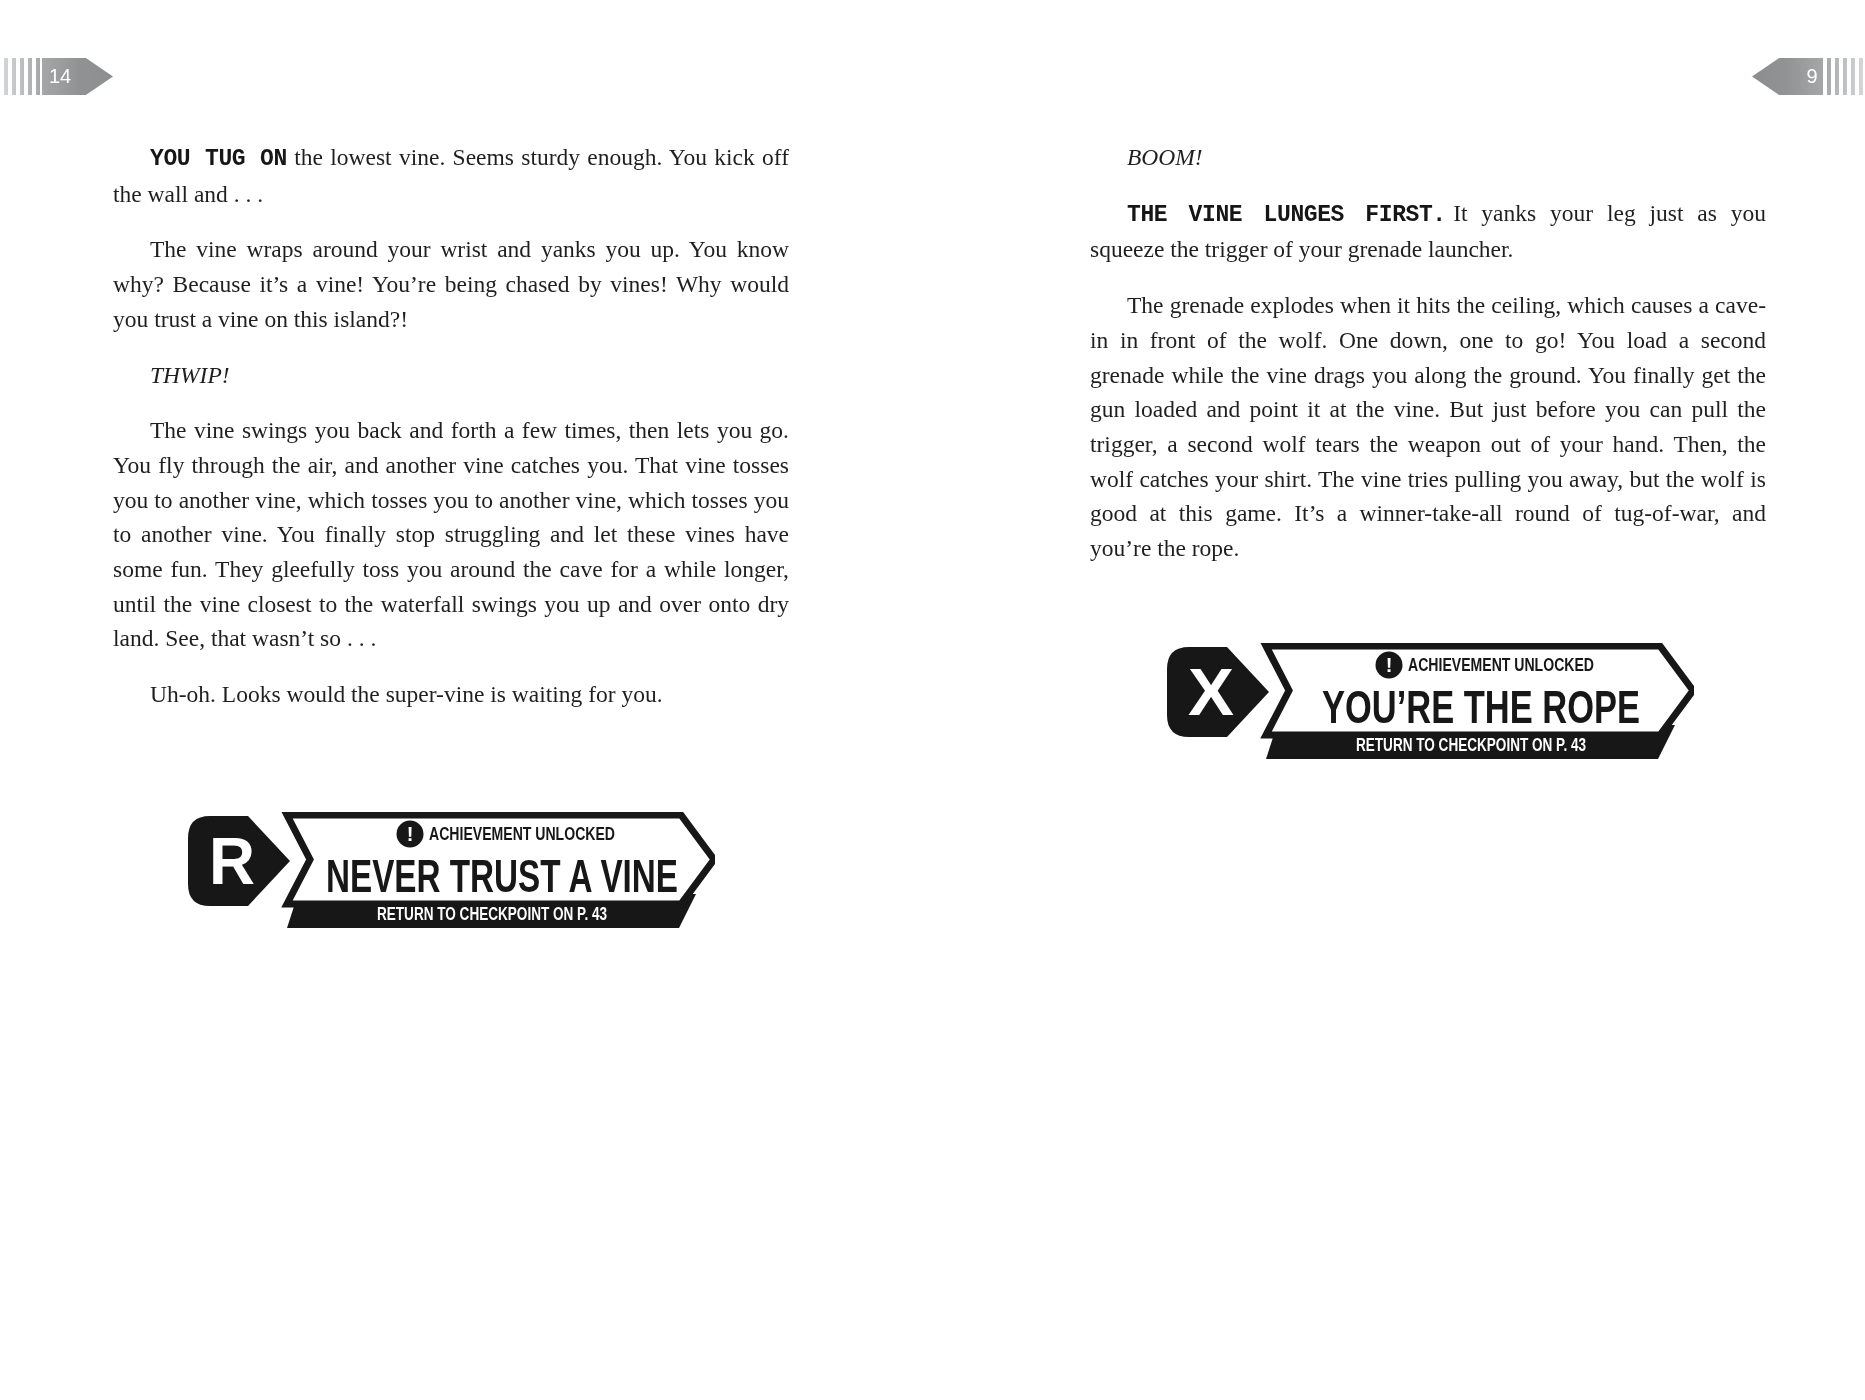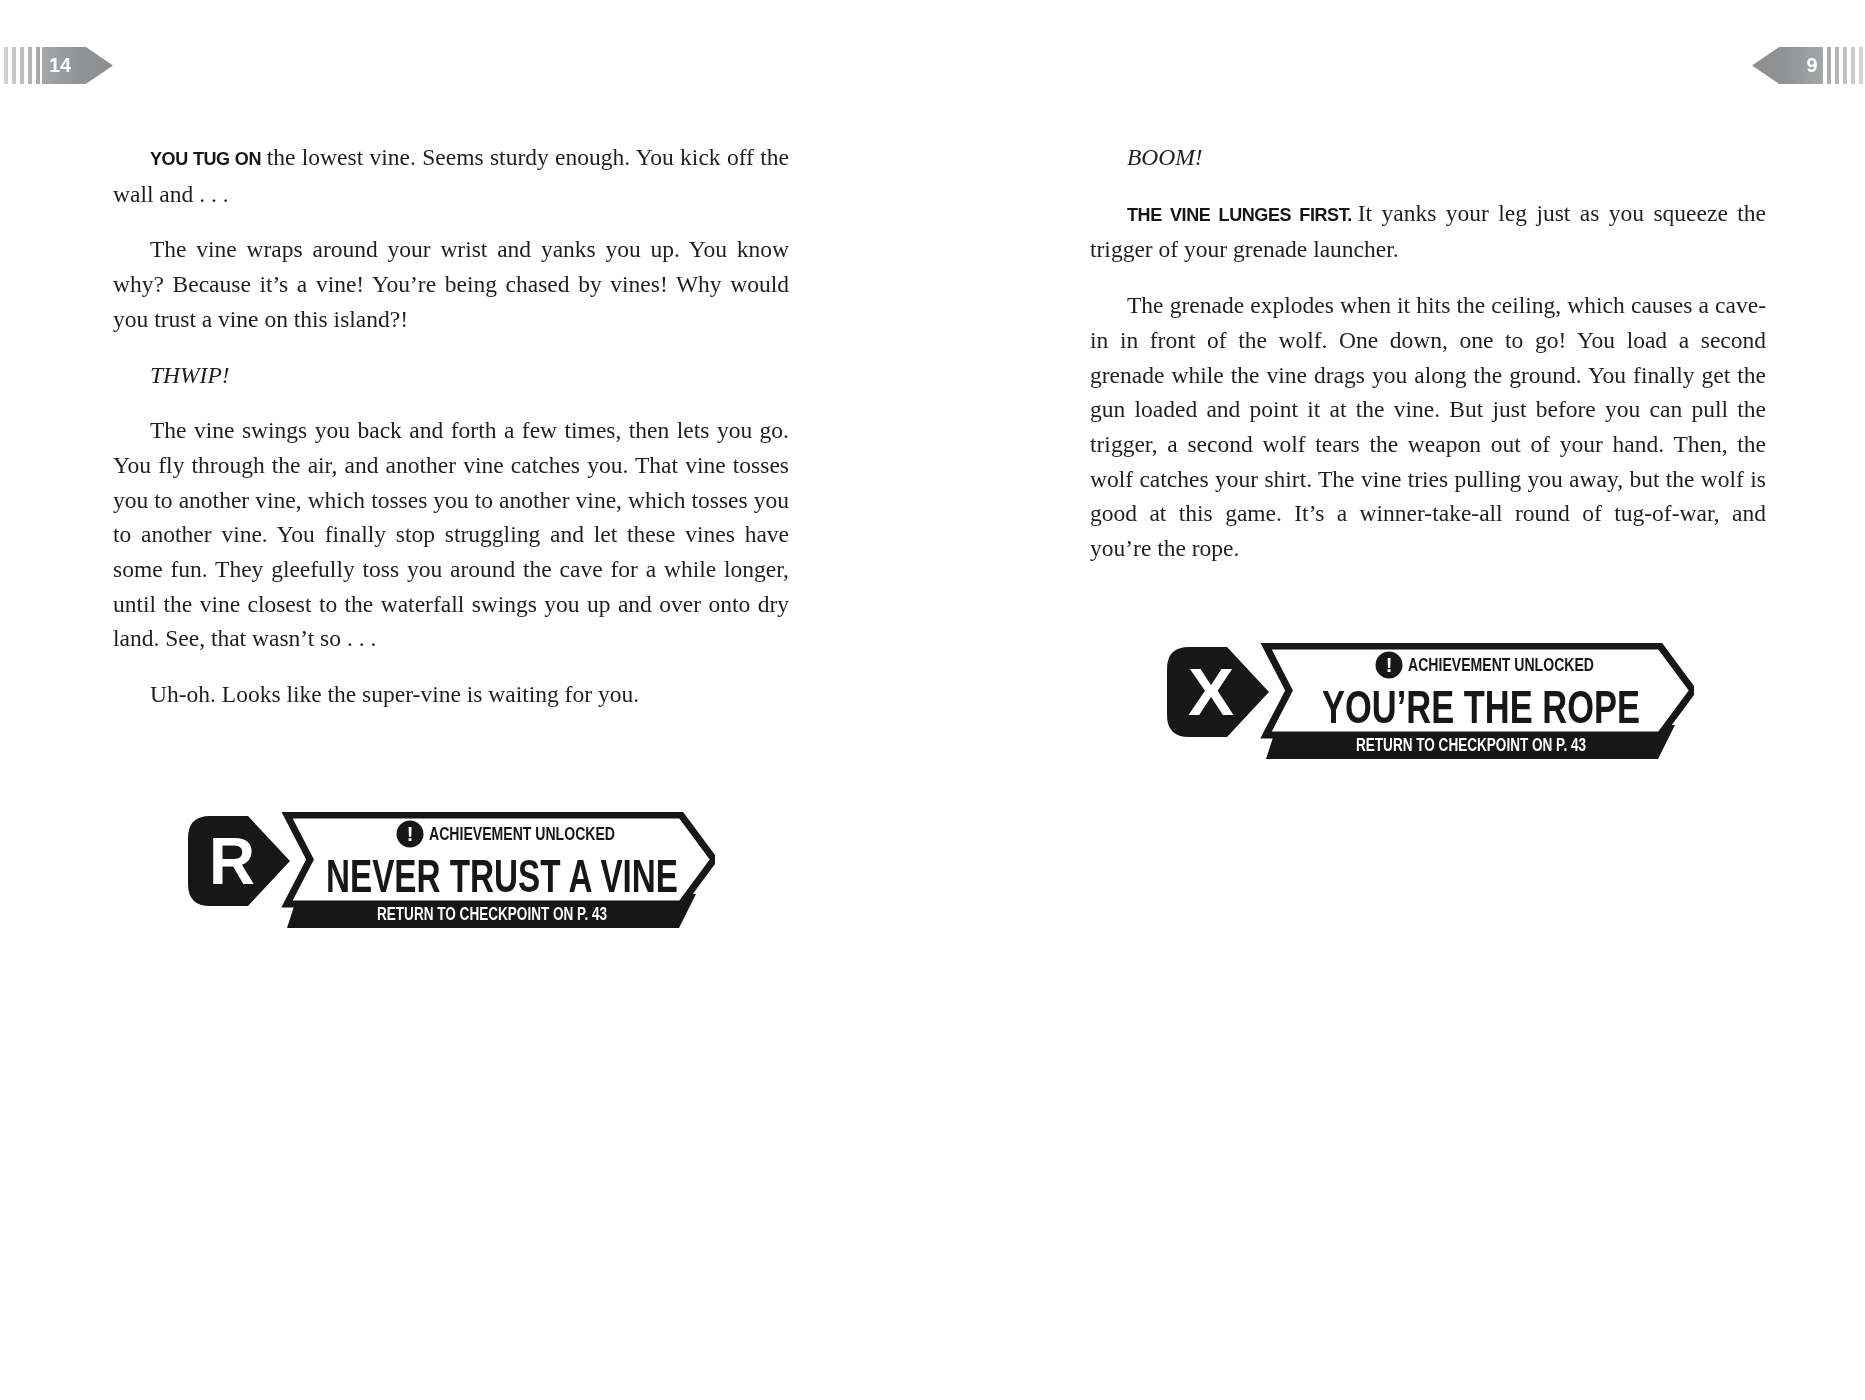--- a/index.html
+++ b/index.html
@@ -2,22 +2,22 @@
 <html><head>
 <meta charset="utf-8">
 <style>
   html,body{margin:0;padding:0;background:#e9e9e9;}
   .spread{
     position:relative;width:1865px;height:1400px;background:#ffffff;
     font-family:"Liberation Serif", serif;overflow:hidden;
   }
   
   .tab{
-    position:absolute;top:47px;width:113px;height:37px;color:#fff;
-    font-family:"Liberation Sans", sans-serif;font-weight:700;font-size:20px;
+    position:absolute;top:58px;width:113px;height:37px;color:#fff;
+    font-family:"Liberation Sans", sans-serif;font-weight:400;font-size:20px;
   }
   .tab-left{left:0;background:linear-gradient(90deg,#d8d9da 0%,#a6a8aa 35%,#909294 70%,#8c8e90 100%);
     clip-path:polygon(0 0,76% 0,100% 50%,76% 100%,0 100%);}
   .tab-right{right:0;background:linear-gradient(270deg,#d8d9da 0%,#a6a8aa 35%,#909294 70%,#8c8e90 100%);
     clip-path:polygon(24% 0,100% 0,100% 100%,24% 100%,0 50%);}
   .stripes{position:absolute;top:0;height:100%;width:42px;
     background:repeating-linear-gradient(90deg,#ffffff 0 4px,rgba(255,255,255,0) 4px 8px);}
   .tab-left .stripes{left:0;}
   .tab-right .stripes{right:0;}
   .tab-num{position:absolute;top:0;width:46px;line-height:37px;text-align:center;}
@@ -26,21 +26,21 @@
   
   .col{
     position:absolute;top:140px;width:676px;color:#1f1f1f;
     font-size:23.5px;line-height:34.7px;text-align:justify;
   }
   .col-left{left:113px;}
   .col-right{left:1090px;}
   .para{margin:0 0 21px 0;text-indent:37px;}
   .italic{font-style:italic;}
   .lead{
-    font-family:Liberation Sans, sans-serif;font-weight:700;font-size:18px;
+    font-family:Liberation Mono, monospace;font-weight:700;font-size:23px;
     letter-spacing:-0.4px;margin-right:0.32em;color:#161616;
   }
   
   .badge{position:absolute;}
   .badge-left{left:184px;top:812px;}
   .badge-right{left:1163px;top:643px;}
   .badge text{font-family:"Liberation Sans", sans-serif;font-weight:700;}
 </style>
 </head>
 <body>
@@ -54,21 +54,21 @@
   <div class="tab tab-right">
     <span class="stripes"></span>
     <span class="tab-num">9</span>
   </div>
 
   <section class="col col-left">
     <p class="para"><span class="lead">YOU TUG ON</span><span>the lowest vine. Seems sturdy enough. You kick off the wall and&nbsp;.&nbsp;.&nbsp;.</span></p>
     <p class="para">The vine wraps around your wrist and yanks you up. You know why? Because it’s a vine! You’re being chased by vines! Why would you trust a vine on this island?!</p>
     <p class="para italic">THWIP!</p>
     <p class="para">The vine swings you back and forth a few times, then lets you go. You fly through the air, and another vine catches you. That vine tosses you to another vine, which tosses you to another vine, which tosses you to another vine. You finally stop struggling and let these vines have some fun. They gleefully toss you around the cave for a while longer, until the vine closest to the waterfall swings you up and over onto dry land. See, that wasn’t so&nbsp;.&nbsp;.&nbsp;.</p>
-    <p class="para">Uh-oh. Looks like the super-vine is waiting for you.</p>
+    <p class="para">Uh-oh. Looks would the super-vine is waiting for you.</p>
   </section>
 
   <section class="col col-right">
     <p class="para italic">BOOM!</p>
     <p class="para"><span class="lead">THE VINE LUNGES FIRST.</span><span>It yanks your leg just as you squeeze the trigger of your grenade launcher.</span></p>
     <p class="para">The grenade explodes when it hits the ceiling, which causes a cave-in in front of the wolf. One down, one to go! You load a second grenade while the vine drags you along the ground. You finally get the gun loaded and point it at the vine. But just before you can pull the trigger, a second wolf tears the weapon out of your hand. Then, the wolf catches your shirt. The vine tries pulling you away, but the wolf is good at this game. It’s a winner-take-all round of tug-of-war, and you’re the rope.</p>
   </section>
 
   <svg class="badge badge-left" width="531" height="120" viewBox="0 0 531 120">
     <polygon points="114,82 512,82 495,116 103,116" fill="#171717"></polygon>

